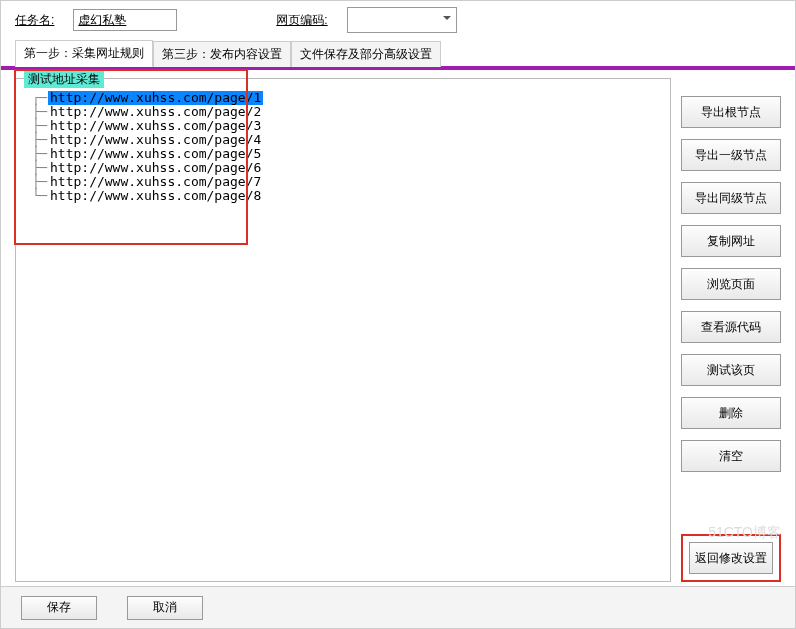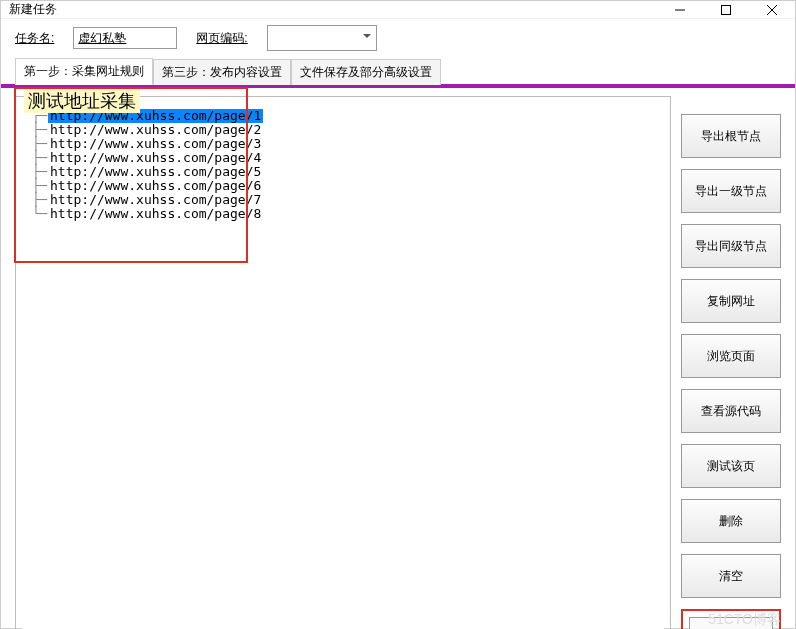--- a/index.html
+++ b/index.html
@@ -45,21 +45,21 @@
     }
     .label { font-size: 12px; }
     .text-input {
       height: 22px;
       border: 1px solid #999;
       padding: 0 4px;
       font-size: 12px;
       width: 104px;
       background: #fff;
     }
-    .encoding-label { }
+    .encoding-label { margin-left: 80px; }
     .combo {
       position: relative;
       display: inline-flex;
       align-items: center;
     }
     .combo select {
       height: 22px;
       border: 1px solid #999;
       font-size: 12px;
       width: 110px;
@@ -113,23 +113,23 @@
       position: relative;
       flex: 1;
       padding: 10px 6px 6px 6px;
       display: flex;
       flex-direction: column;
     }
     .groupbox-title {
       position: absolute;
       top: -8px;
       left: 8px;
-      background: #fef9c3;
+      background: #5eead4;
       padding: 0 4px;
-      font-size: 18px;
+      font-size: 12px;
     }
     .red-box {
       position: absolute;
       border: 2px solid #d93025;
       pointer-events: none;
     }
     .tree-area {
       background: #fff;
       flex: 1;
       overflow: auto;
@@ -159,21 +159,21 @@
       color: #000000;
     }
     .side-buttons {
       width: 100px;
       display: flex;
       flex-direction: column;
       gap: 11px;
       padding-top: 18px;
     }
     .btn {
-      height: 44px;
+      height: 32px;
       border: 1px solid #999;
       background: linear-gradient(#fdfdfd, #e9e9e9);
       font-size: 12px;
       cursor: default;
       font-family: inherit;
     }
     .back-btn-wrap {
       border: 2px solid #d93025;
       padding: 6px;
       margin-top: auto;
@@ -196,41 +196,20 @@
       bottom: 44px;
       color: #ddd;
       font-size: 14px;
       pointer-events: none;
     }
   </style>
 </head>
 <body>
 
 <div class="window">
-  <div class="titlebar">
-    <span class="titlebar-title">新建任务</span>
-    <div class="win-controls">
-      <button class="win-btn" aria-label="minimize">
-        <svg width="10" height="10" viewBox="0 0 10 10">
-            <line x1="0" y1="5" x2="10" y2="5" stroke="#000" stroke-width="1"></line>
-          </svg>
-      </button>
-      <button class="win-btn" aria-label="maximize">
-        <svg width="10" height="10" viewBox="0 0 10 10">
-            <rect x="0.5" y="0.5" width="9" height="9" fill="none" stroke="#000" stroke-width="1"></rect>
-          </svg>
-      </button>
-      <button class="win-btn" aria-label="close">
-        <svg width="10" height="10" viewBox="0 0 10 10">
-            <line x1="0" y1="0" x2="10" y2="10" stroke="#000" stroke-width="1"></line>
-            <line x1="10" y1="0" x2="0" y2="10" stroke="#000" stroke-width="1"></line>
-          </svg>
-      </button>
-    </div>
-  </div>
 
   <div class="form-row">
     <span class="label">任务名:</span>
     <input class="text-input" type="text" value="虚幻私塾" style="">
     <span class="label encoding-label">网页编码:</span>
     <span class="combo">
       <select>
         <option>自动识别</option>
       </select>
     </span>

